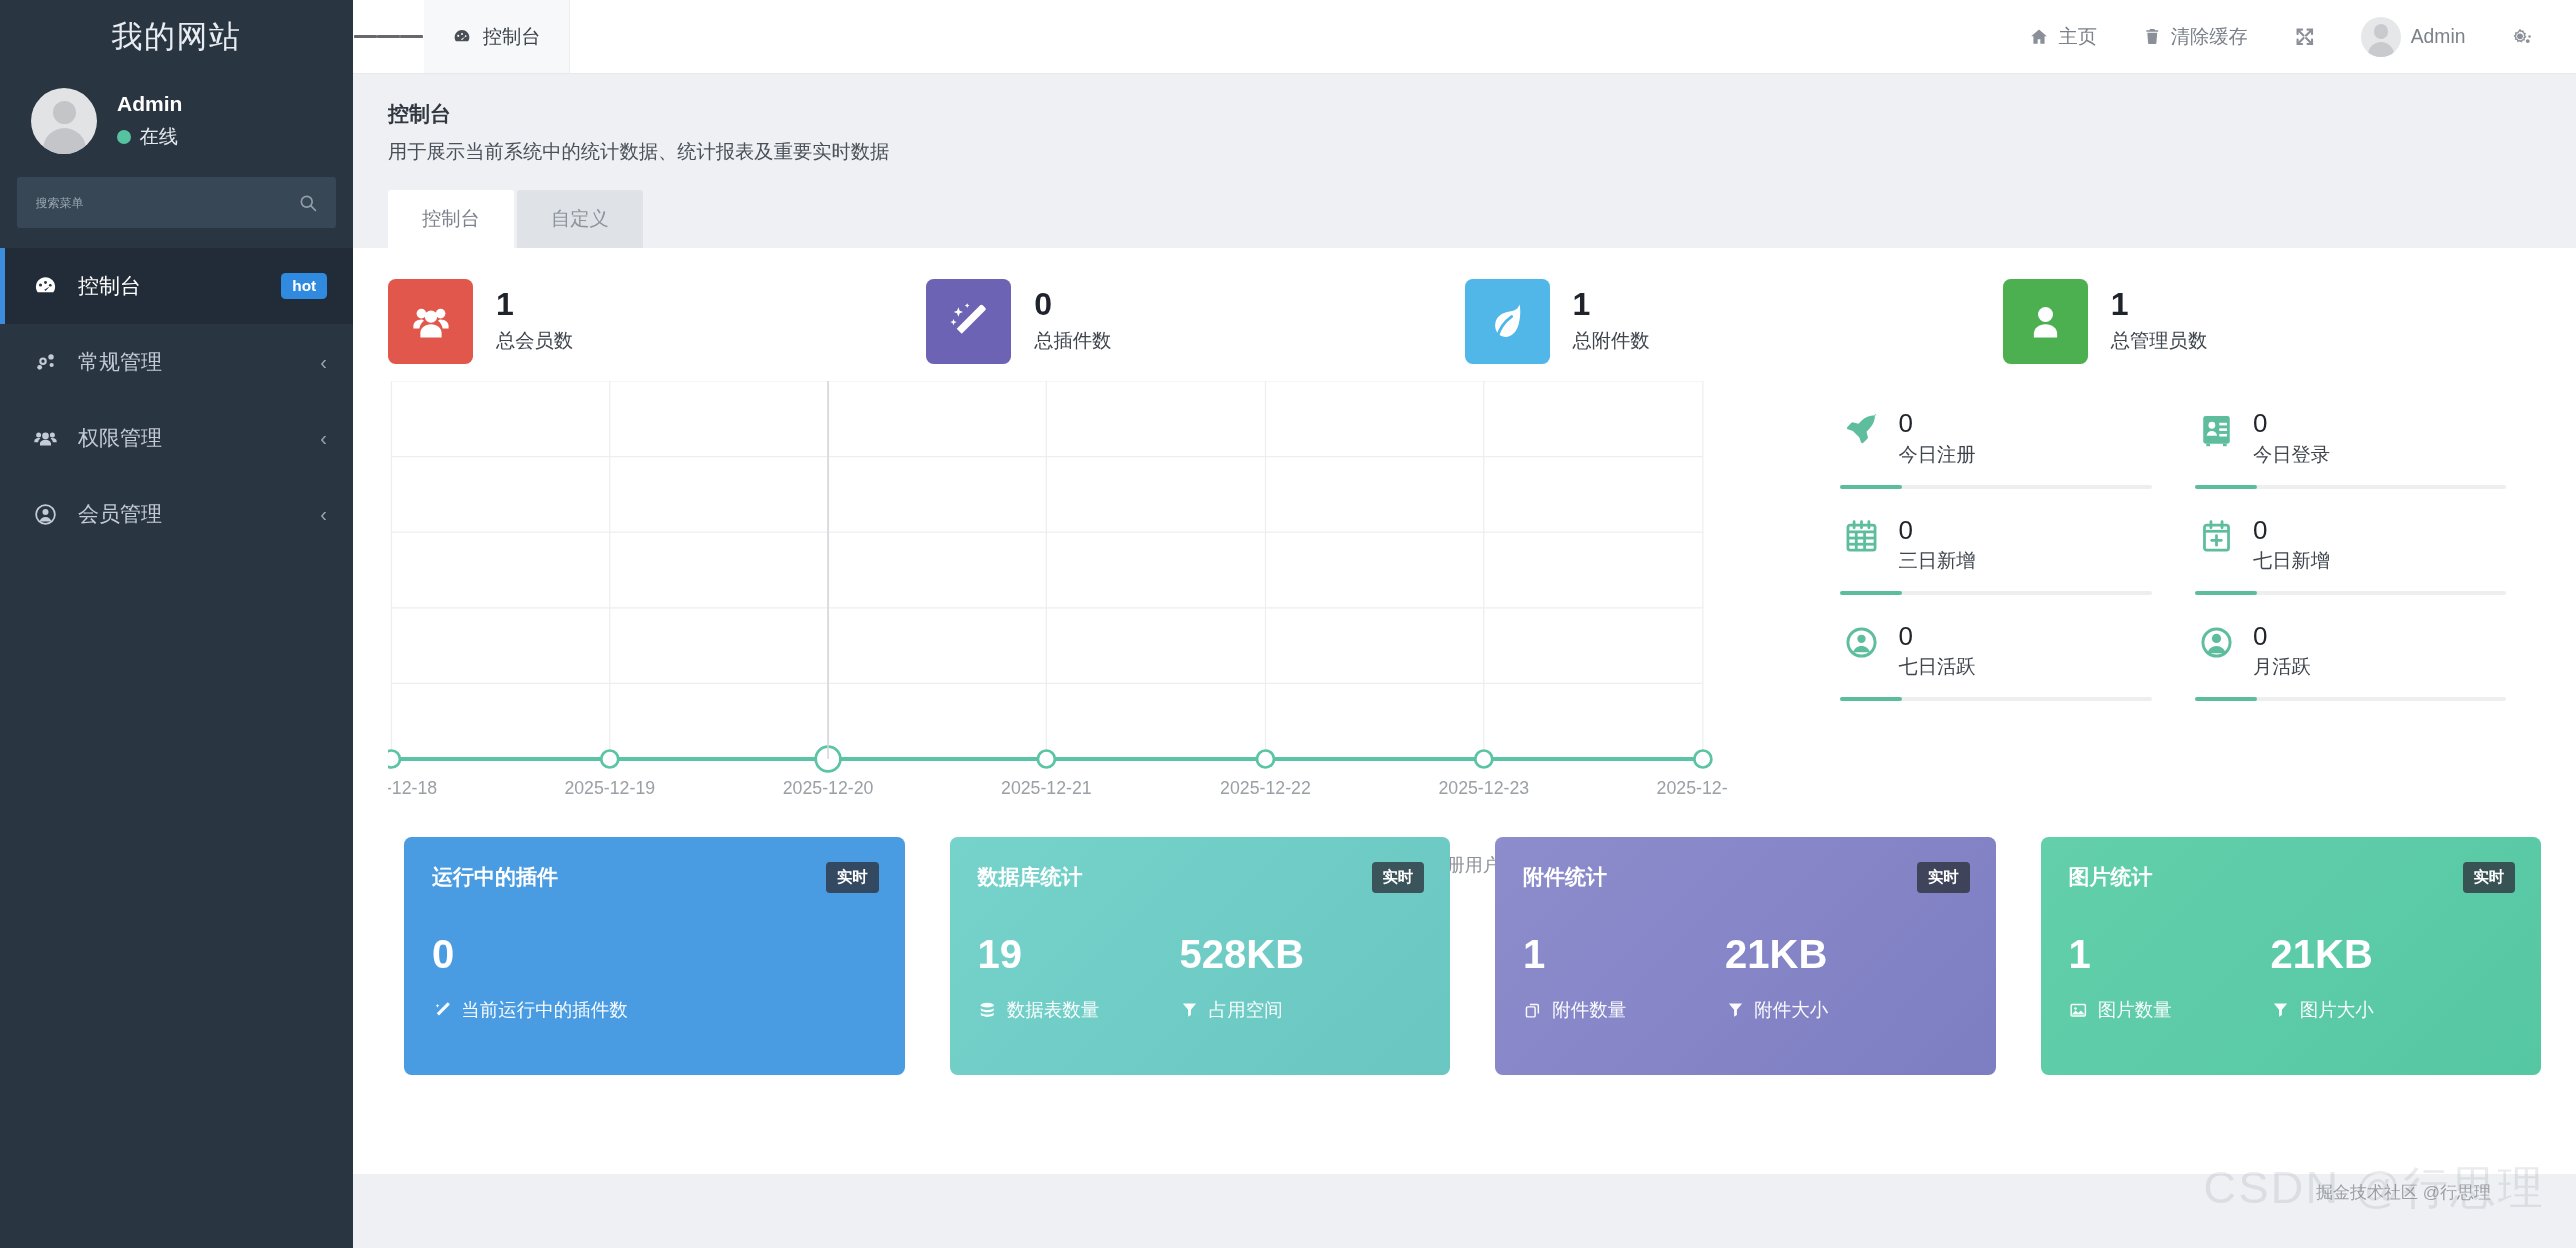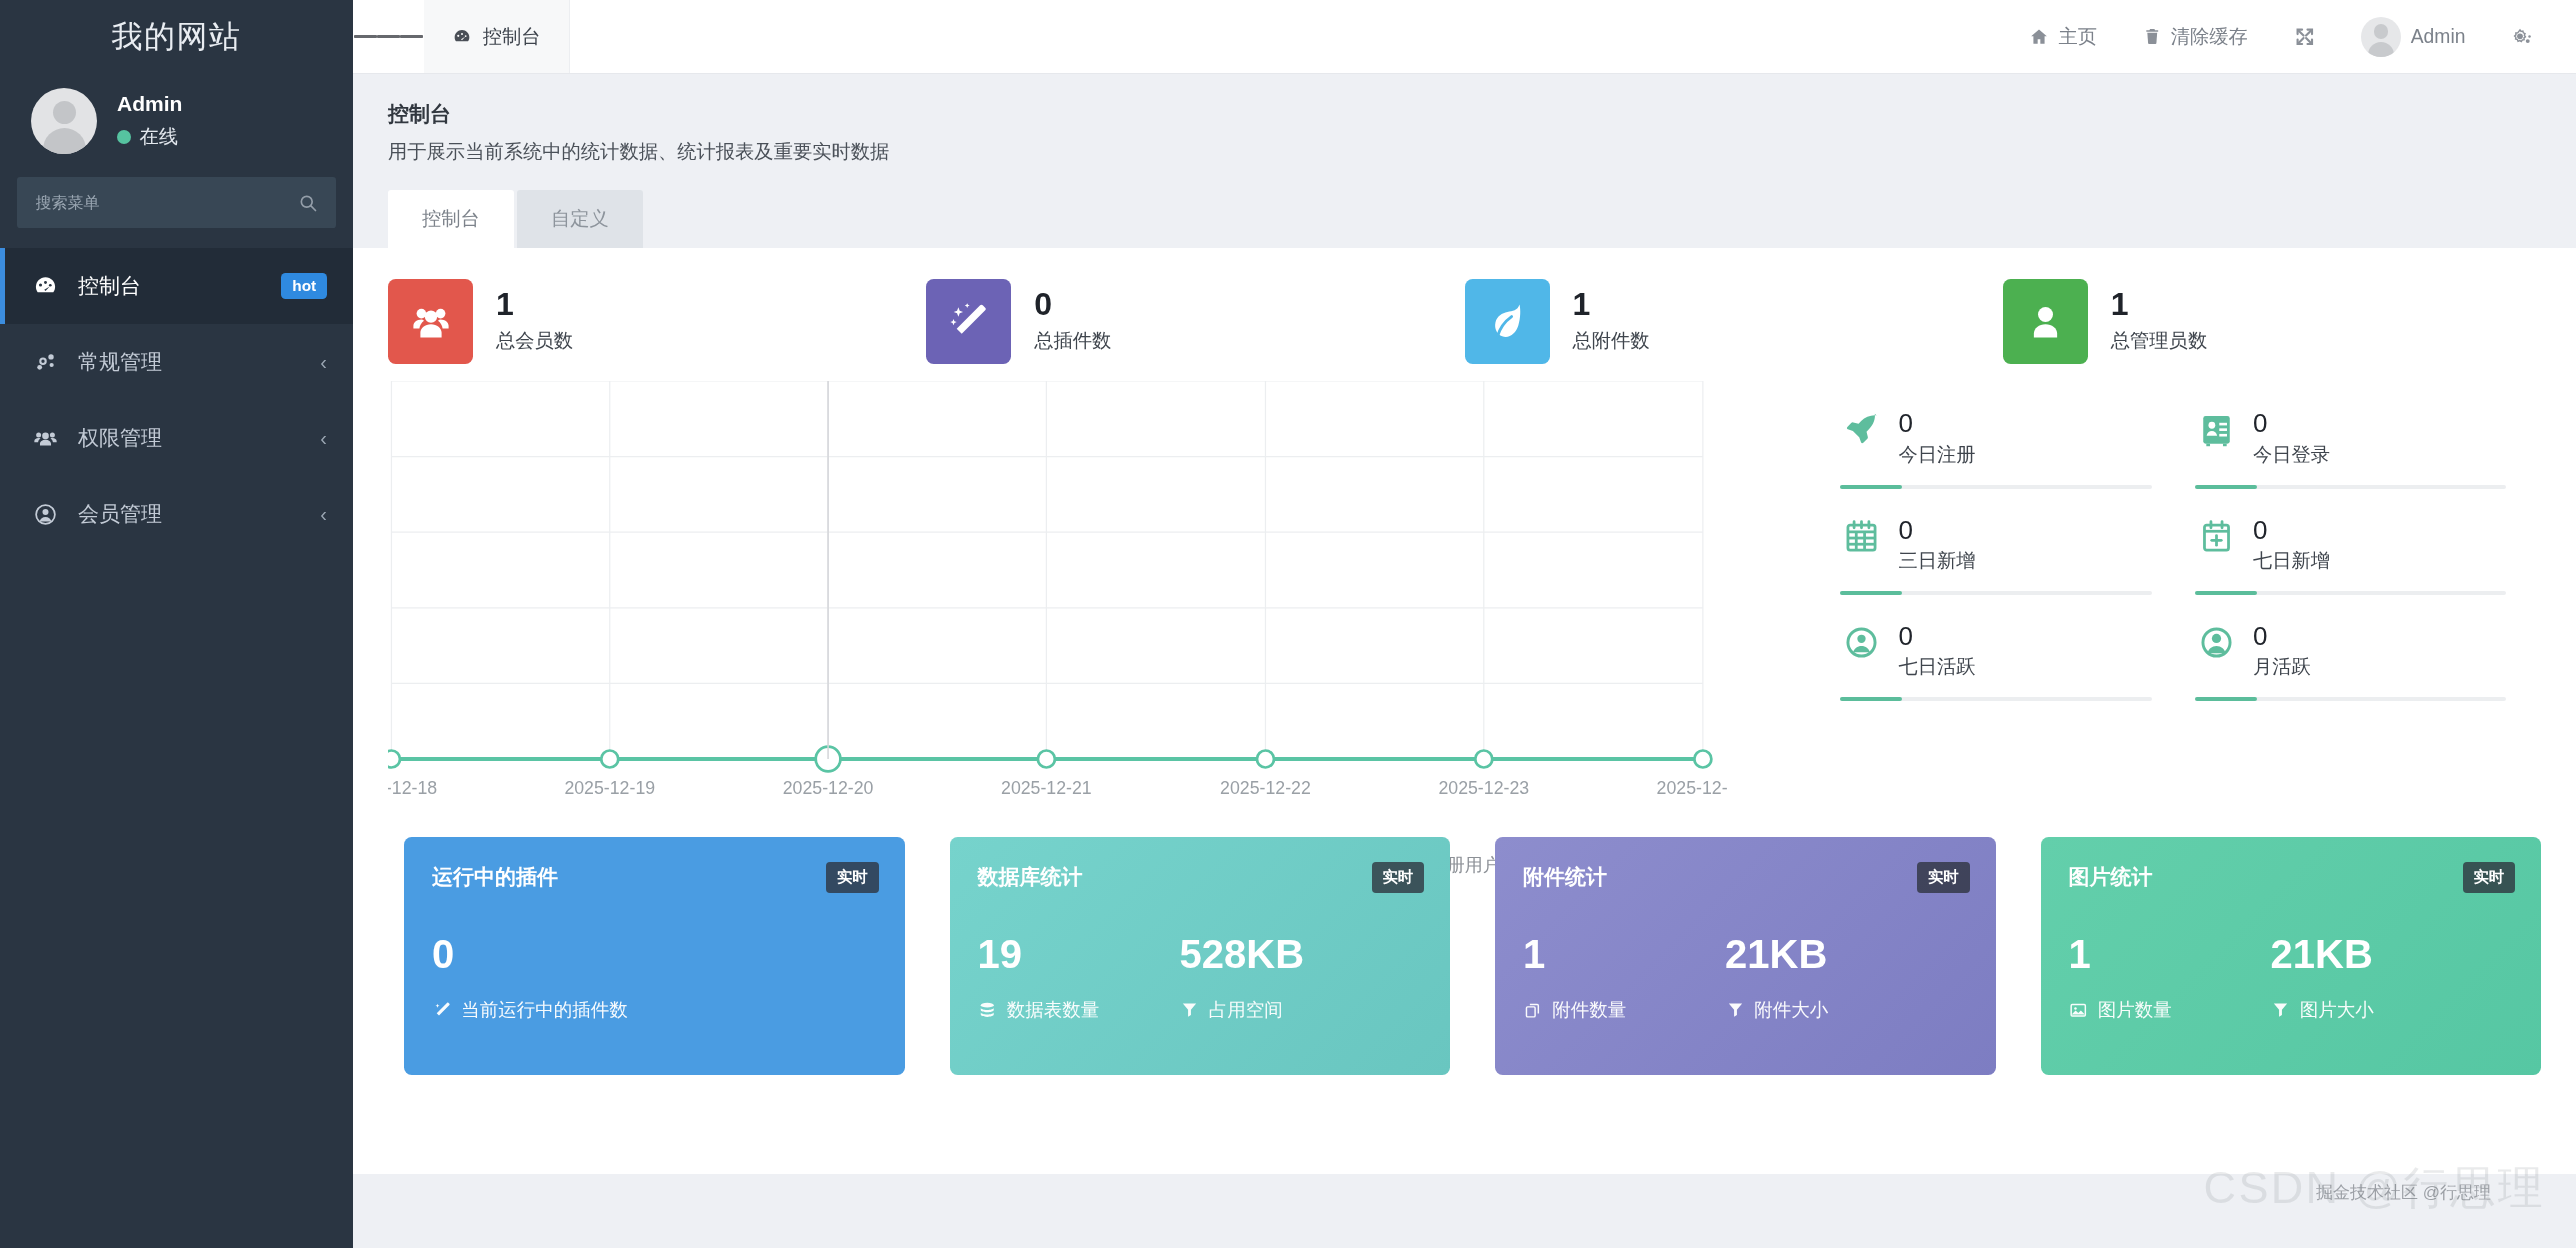--- a/index.html
+++ b/index.html
@@ -38,21 +38,21 @@
   .profile-status { font-size: 19.3px; color: #e3e8ee; display: flex; align-items: center; gap: 8.5px; }
   .dot-online { width: 14px; height: 14px; border-radius: 50%; background: #56c3a0; display: inline-block; }
 
   .search-wrap { padding: 0 17px 20px 17px; }
   .search-box {
     background: #384755; border: none; border-radius: 3.1px; height: 51px;
     display: flex; align-items: center; padding: 0 18.5px; position: relative;
   }
   .search-box input {
     background: transparent; border: none; outline: none; color: #e5e5e5;
-    font-size: 16px; flex: 1; font-family: inherit;
+    font-size: 12px; flex: 1; font-family: inherit;
   }
   .search-box input::placeholder { color: #9aa6b2; }
   .search-ic { width: 20px; height: 20px; flex: 0 0 20px; opacity: .75; }
 
   .menu { display: flex; flex-direction: column; }
   .menu-item {
     height: 76px; display: flex; align-items: center; padding: 0 26px 0 32px;
     gap: 20px; font-size: 21px; color: #c3cbd6; cursor: pointer; position: relative;
   }
   .menu-item.active { background: #222c38; color: #ffffff; }

